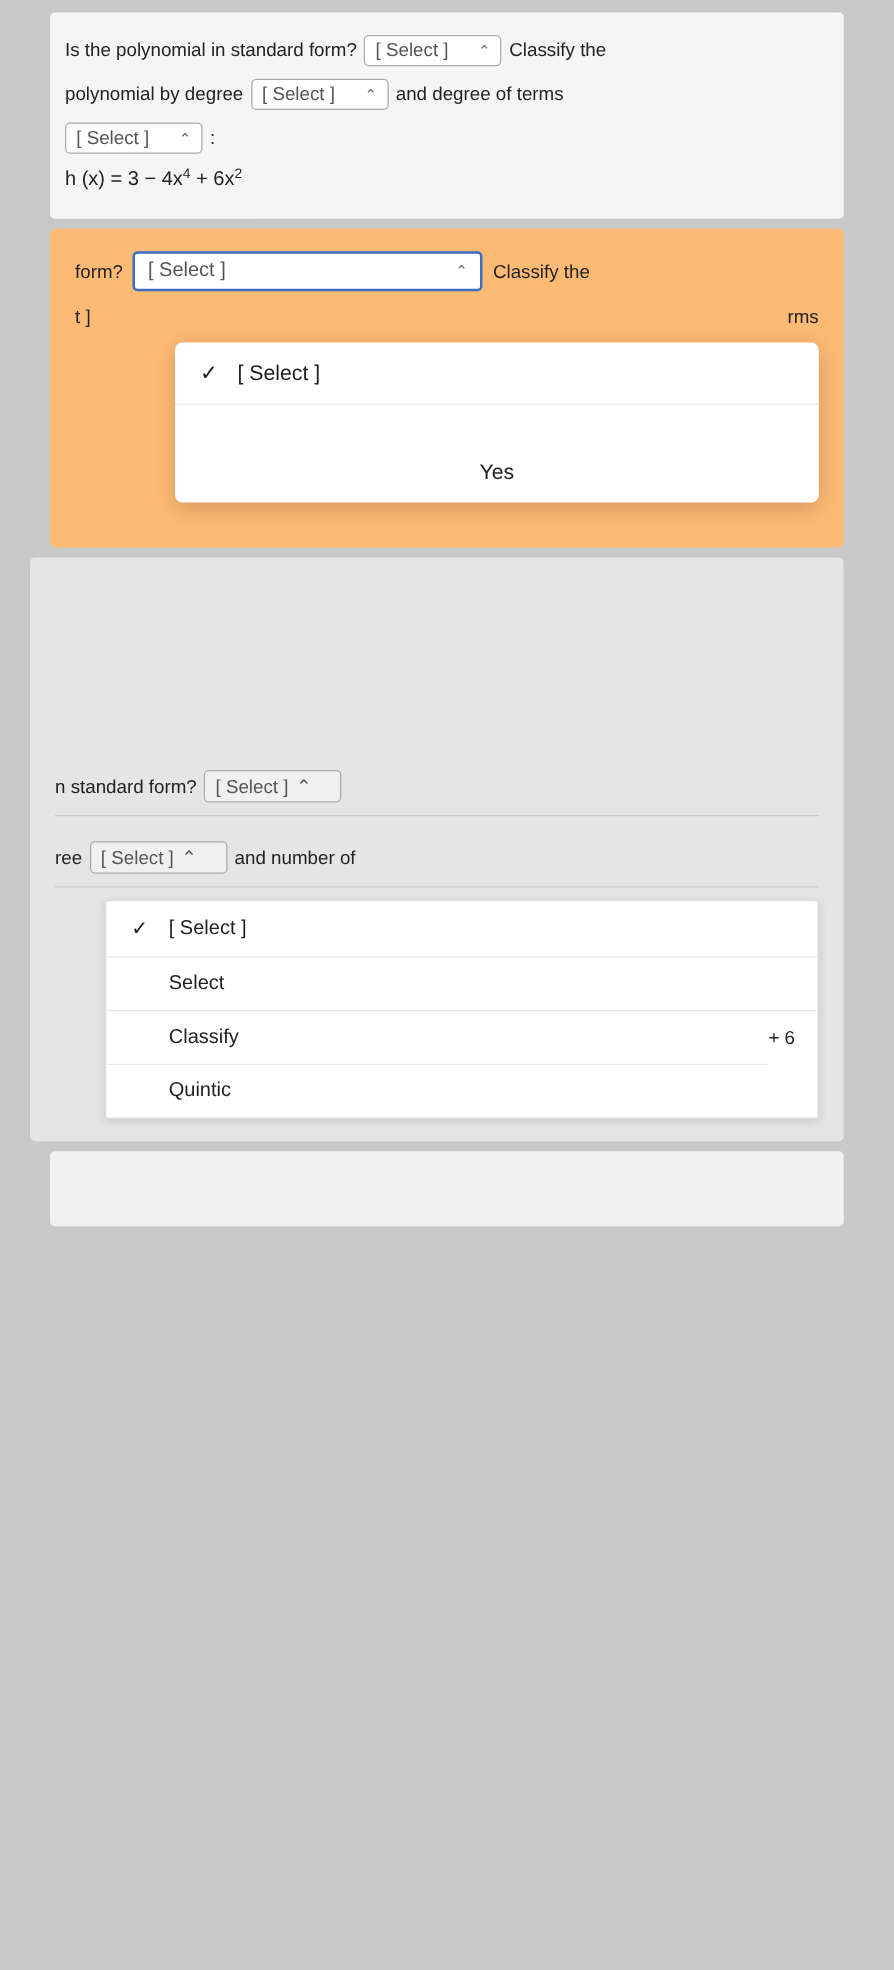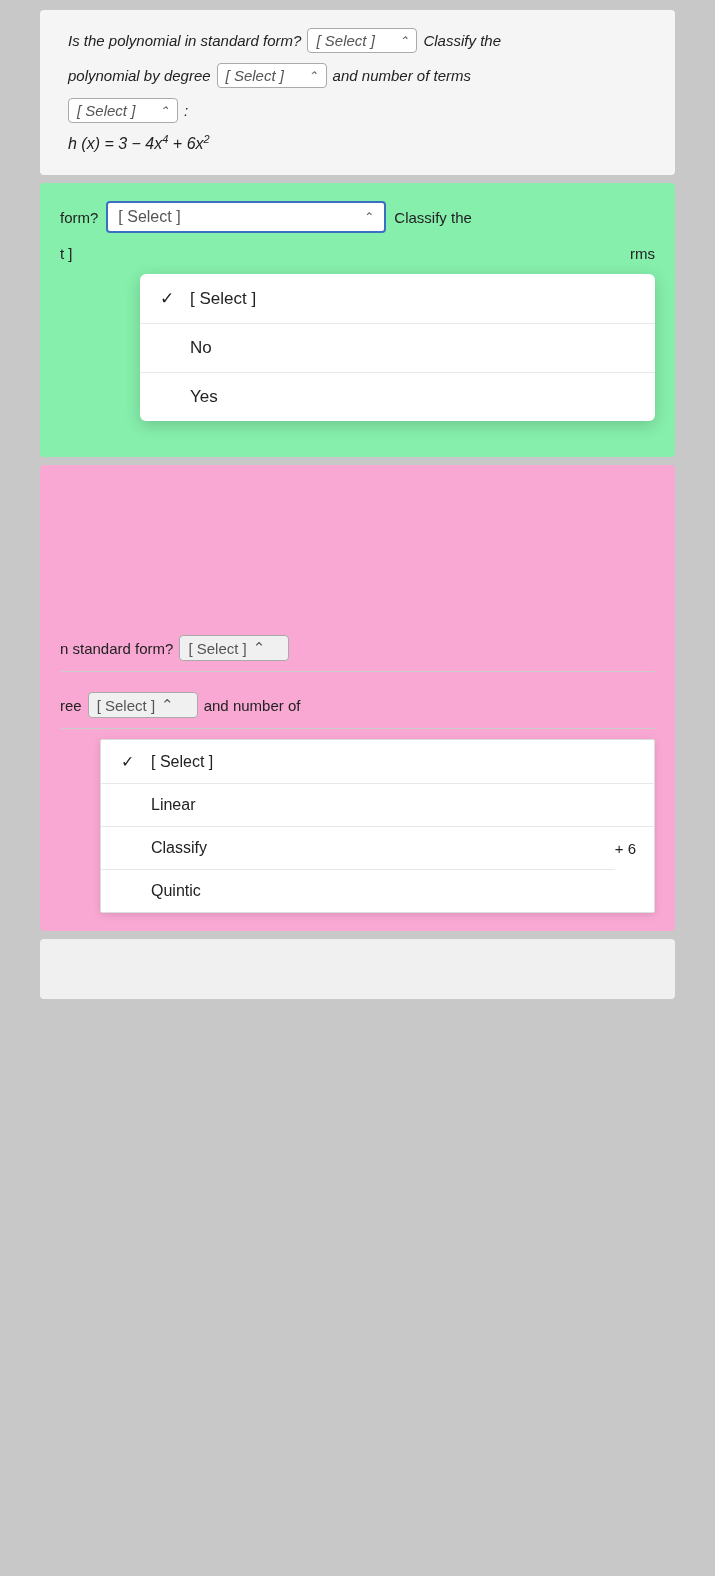--- a/index.html
+++ b/index.html
@@ -6,23 +6,22 @@
     body {
       background: #c8c8c8;
       font-family: Arial, sans-serif;
       width: 715px;
       min-height: 1576px;
     }
 
     .panel {
       background: #f5f5f5;
       margin: 0 40px 8px 40px;
-      padding: 18px 20px 22px 28px;
-      border-radius: 4px;
-      font-style: italic;
+      padding: 18px 20px 22px 12px;
+      border-radius: 4px;
     }
 
     .panel-top {
       margin-top: 10px;
     }
 
     .line {
       display: flex;
       align-items: center;
       flex-wrap: wrap;
@@ -53,21 +52,21 @@
     }
 
     .math-expr {
       font-size: 16px;
       color: #222;
       margin-top: 0;
     }
 
     
     .panel-dropdown {
-      background: #86efac;
+      background: #fdba74;
       margin: 0 40px 8px 40px;
       padding: 0;
       border-radius: 4px;
       overflow: visible;
       position: relative;
     }
 
     .panel-dropdown .top-row {
       display: flex;
       align-items: center;
@@ -112,20 +111,21 @@
       color: #222;
       cursor: pointer;
       border-bottom: 1px solid #e8e8e8;
       display: flex;
       align-items: center;
       gap: 10px;
     }
 
     .dropdown-item:last-child {
       border-bottom: none;
+      flex-direction: column;
     }
 
     .dropdown-item.selected {
       font-weight: normal;
     }
 
     .dropdown-item .check {
       font-size: 17px;
       color: #222;
       min-width: 20px;
@@ -136,22 +136,22 @@
       align-items: center;
       padding: 0 20px 12px 20px;
       gap: 6px;
       font-size: 15px;
       color: #222;
       flex-wrap: wrap;
     }
 
     
     .panel-3 {
-      background: #f9a8d4;
-      margin: 0 40px 8px 40px;
+      background: #e5e5e5;
+      margin: 0 40px 8px 24px;
       padding: 0;
       border-radius: 4px;
     }
 
     .panel-3-spacer {
       height: 160px;
     }
 
     .panel-3-content {
       padding: 0 20px 18px 20px;
@@ -230,21 +230,21 @@
       <span class="chevron">⌃</span>
     </div>
     <span>Classify the</span>
   </div>
   <div class="line">
     <span>polynomial by degree</span>
     <div class="select-box">
       <span>[ Select ]</span>
       <span class="chevron">⌃</span>
     </div>
-    <span>and number of terms</span>
+    <span>and degree of terms</span>
   </div>
   <div class="line">
     <div class="select-box">
       <span>[ Select ]</span>
       <span class="chevron">⌃</span>
     </div>
     <span>:</span>
   </div>
   <div class="math-expr">
     h (x) = 3 − 4x<sup class="math-sup">4</sup> + 6x<sup class="math-sup">2</sup>
@@ -262,24 +262,20 @@
   </div>
   <div class="second-row-text">
     <span>t ]</span>
     <span style="flex:1"></span>
     <span>rms</span>
   </div>
   <div class="dropdown-menu">
     <div class="dropdown-item selected">
       <span class="check">✓</span>
       <span>[ Select ]</span>
-    </div>
-    <div class="dropdown-item">
-      <span class="check">&nbsp;&nbsp;&nbsp;</span>
-      <span>No</span>
     </div>
     <div class="dropdown-item">
       <span class="check">&nbsp;&nbsp;&nbsp;</span>
       <span>Yes</span>
     </div>
   </div>
   <div style="height:18px;"></div>
 </div>
 
 <div class="panel-3">
@@ -300,21 +296,21 @@
       </div>
       <span>and number of</span>
     </div>
     <div class="dropdown-menu-2">
       <div class="dropdown-item-2 selected">
         <span class="check">✓</span>
         <span>[ Select ]</span>
       </div>
       <div class="dropdown-item-2">
         <span class="check">&nbsp;&nbsp;&nbsp;</span>
-        <span>Linear</span>
+        <span>Select</span>
       </div>
       <div style="display:flex; align-items:center;">
         <div class="dropdown-item-2" style="flex:1;">
           <span class="check">&nbsp;&nbsp;&nbsp;</span>
           <span>Classify</span>
         </div>
         <span style="padding-right:18px; font-size:15px; color:#222;">+ 6</span>
       </div>
       <div class="dropdown-item-2">
         <span class="check">&nbsp;&nbsp;&nbsp;</span>

